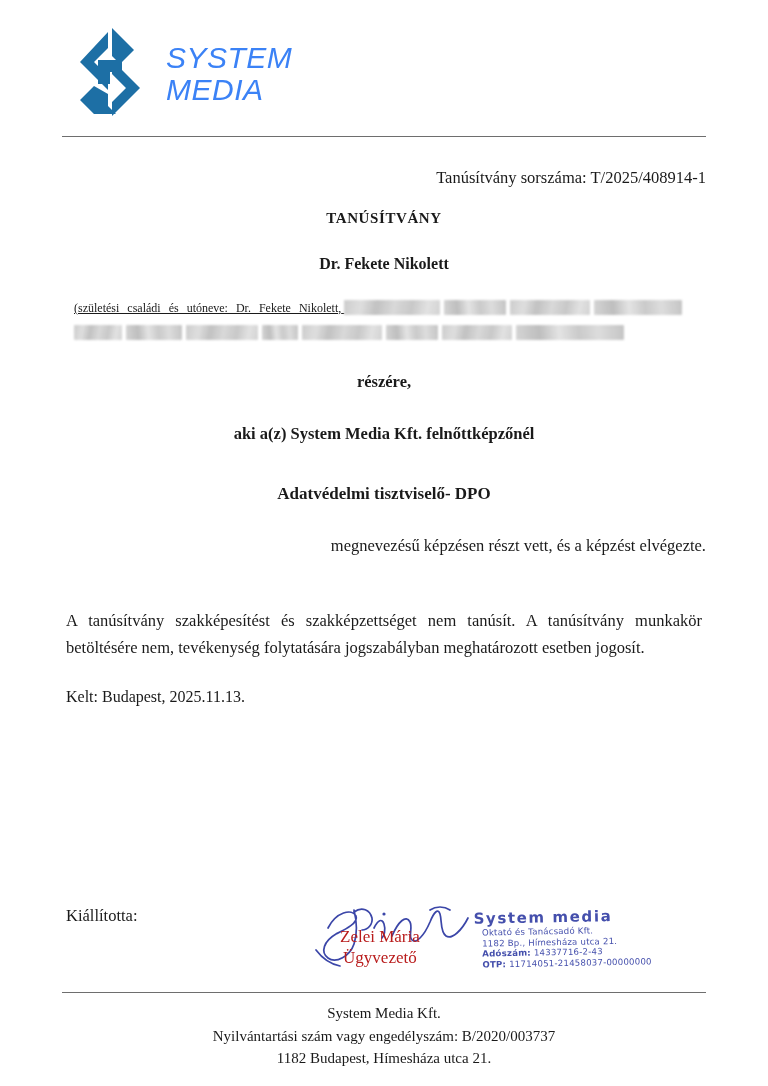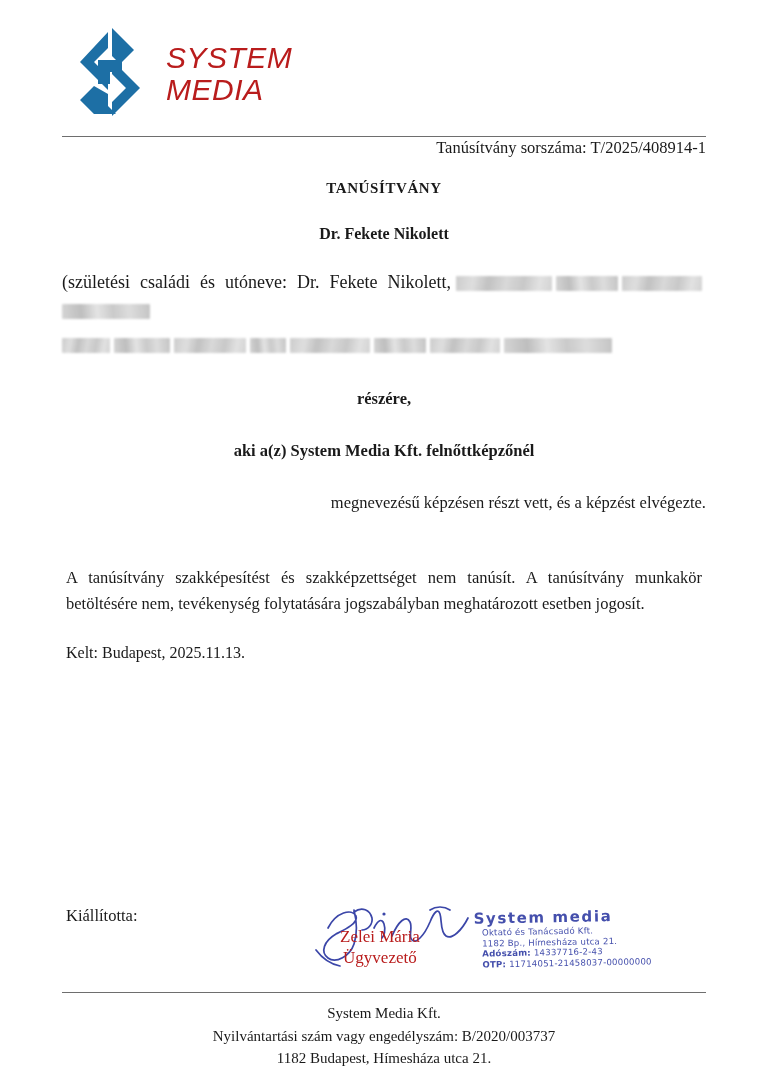--- a/index.html
+++ b/index.html
@@ -38,41 +38,41 @@
     height: 96px;
     display: block;
   }
   .logo-words {
     font-family: "Liberation Sans", "DejaVu Sans", sans-serif;
     font-style: italic;
     font-weight: 400;
     font-size: 30px;
     line-height: 1.08;
     letter-spacing: 0.5px;
-    color: #b91c1c;
+    color: #3b82f6;
     white-space: pre-line;
   }
 
   
   .rule {
     position: absolute;
     left: 62px;
     right: 62px;
     height: 0;
     border-top: 1.4px solid #6e6e6e;
   }
   .rule-top { top: 136px; }
   .rule-bottom { top: 992px; }
 
   
   .content {
     position: absolute;
     left: 62px;
     right: 62px;
-    top: 130px;
+    top: 160px;
   }
 
   .line { margin: 0; }
 
   .serial {
     text-align: right;
     font-size: 16.5px;
     margin: 8px 0 0 0;
   }
 
@@ -86,24 +86,25 @@
 
   .holder-name {
     text-align: center;
     font-size: 16px;
     font-weight: bold;
     margin: 28px 0 0 0;
   }
 
   
   .birthname-para {
-    margin: 26px 0 0 0;
-    font-size: 18px;
+    margin: 26px 0 0 12px;
+    font-size: 12px;
     text-align: justify;
     line-height: 1.55;
+    text-decoration: underline;
   }
   .birthname-para .lead {
     word-spacing: 5px;
   }
   .redact {
     display: inline-block;
     vertical-align: -3px;
     height: 15px;
     border-radius: 1px;
     margin: 0 4px 0 0;
@@ -266,20 +267,21 @@
       <span class="redact-line2" id="redact-row-2"><span class="redact" style="width: 48px;"></span><span class="redact r2" style="width: 56px;"></span><span class="redact" style="width: 72px;"></span><span class="redact r2" style="width: 36px;"></span><span class="redact" style="width: 80px;"></span><span class="redact r2" style="width: 52px;"></span><span class="redact" style="width: 70px;"></span><span class="redact r2" style="width: 108px;"></span></span>
     </p>
 
     <p class="centered m-reszere line">részére,</p>
 
     <p class="centered m-aki line">
       <span>aki a(z) </span><b>System Media Kft.</b><span> felnőttképzőnél</span>
     </p>
 
 
+    <p class="course-title line">Adatvédelmi tisztviselő- DPO</p>
 
     <p class="completed line">megnevezésű képzésen részt vett, és a képzést elvégezte.</p>
 
     <p class="disclaimer line">A tanúsítvány szakképesítést és szakképzettséget nem tanúsít. A tanúsítvány munkakör betöltésére nem, tevékenység folytatására jogszabályban meghatározott esetben jogosít.</p>
 
     <p class="place-date line">Kelt: Budapest, 2025.11.13.</p>
   </div>
 
   <div class="sign-zone">
     <div class="issued-by">Kiállította:</div>

